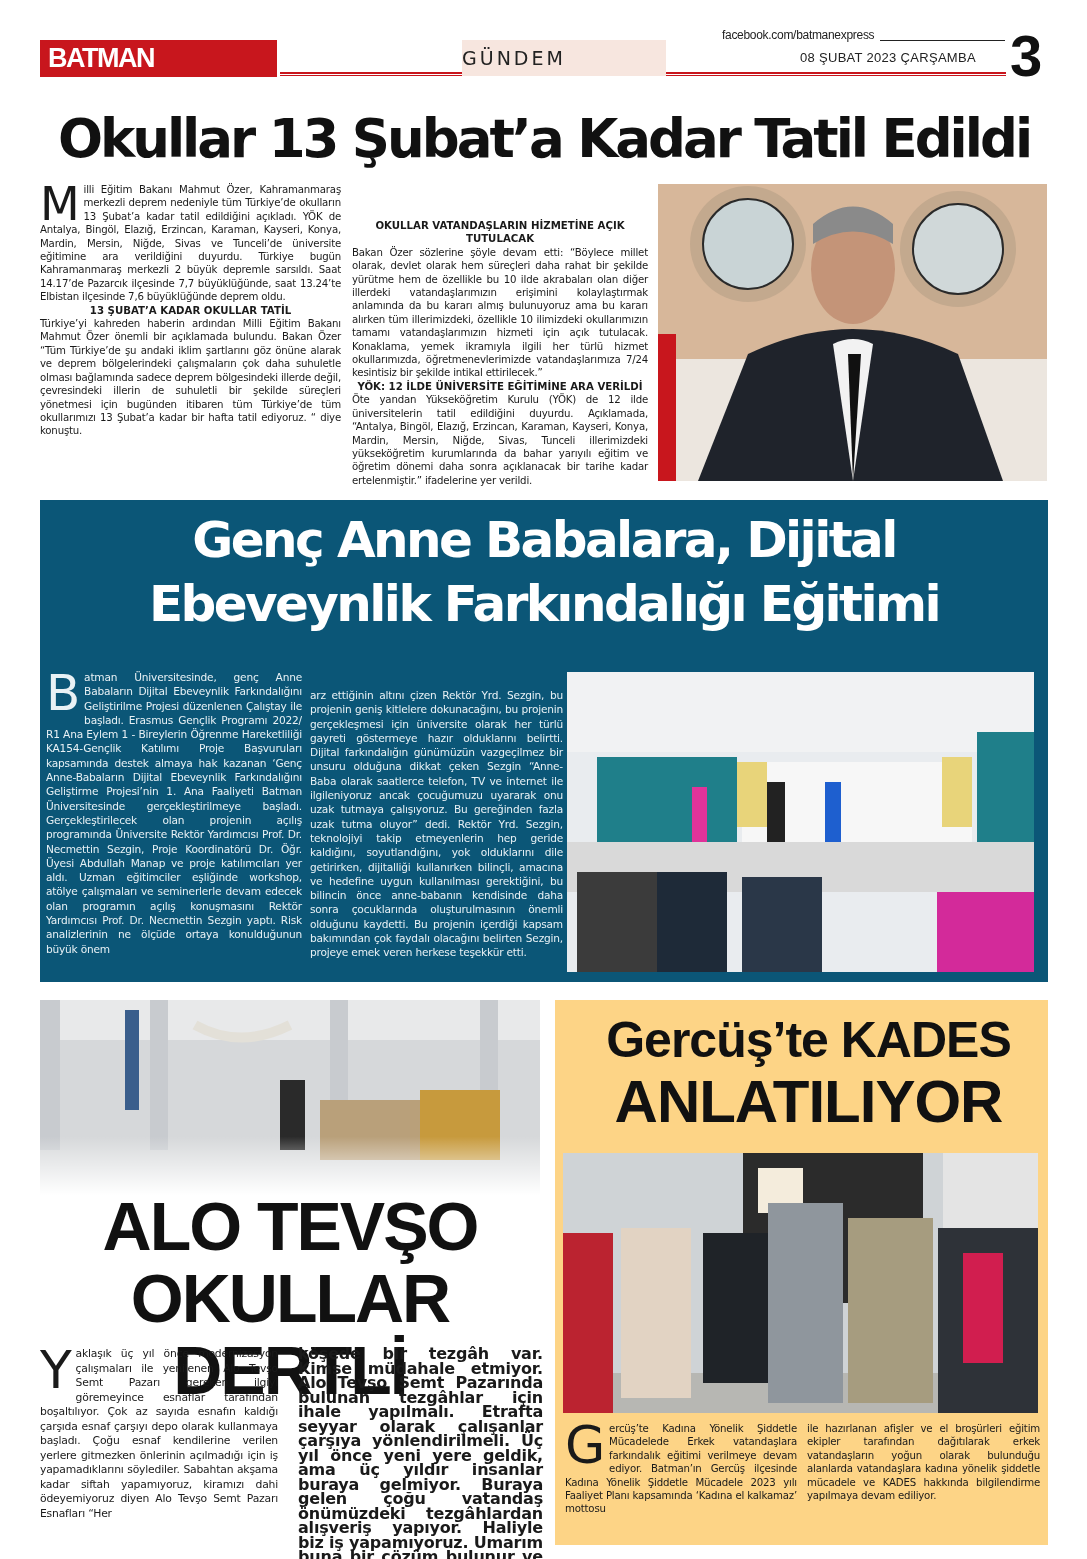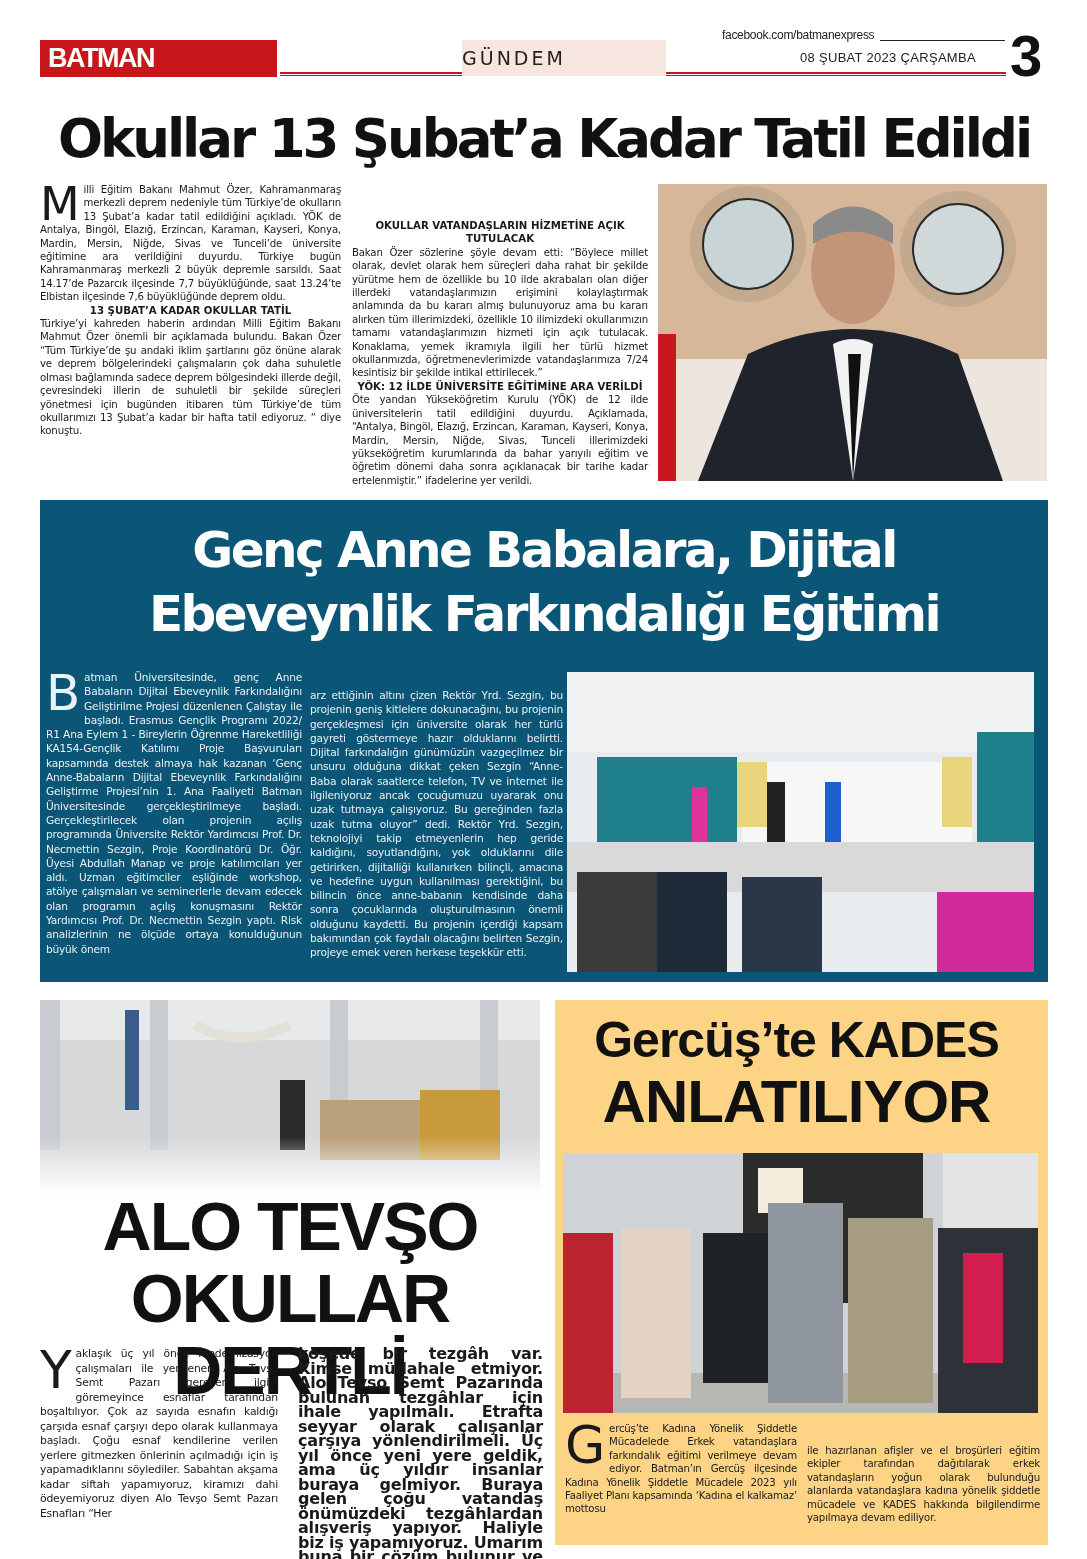--- a/index.html
+++ b/index.html
@@ -25,30 +25,30 @@
   .col { position: absolute; font-family: "DejaVu Sans", sans-serif; font-size: 10.2px; line-height: 13.4px;
     text-align: justify; letter-spacing: -0.2px; color: #1a1a1a; }
   .col .sub { font-weight: bold; text-align: center; letter-spacing: 0; }
   .dropcap { float: left; font-size: 46px; line-height: 38px; margin: 2px 4px 0 0; font-family: "DejaVu Sans", sans-serif; font-weight: normal; }
 
   .photo { position: absolute; overflow: hidden; }
 
   
   .blue { position: absolute; left: 40px; top: 500px; width: 1008px; height: 482px; background: #0b5677; }
   .h2 { position: absolute; left: 0; top: 8px; width: 1008px; color: #fff; font-family: "DejaVu Sans", sans-serif;
-    font-weight: bold; font-size: 50px; letter-spacing: -2.6px; line-height: 64px; text-align: center; margin-top: 10px; }
+    font-weight: bold; font-size: 50px; letter-spacing: -2.6px; line-height: 64px; text-align: center; }
   .blue .col { color: #e8f1f5; }
 
   
   .h3 { position: absolute; left: 40px; top: 1190px; width: 500px; font-family: "Liberation Sans", sans-serif;
     font-weight: bold; font-size: 68px; letter-spacing: -2px; line-height: 72px; text-align: center; }
 
   
   .yellow { position: absolute; left: 555px; top: 1000px; width: 493px; height: 545px; background: #fdd486; }
-  .h4 { position: absolute; left: 0; top: 10px; width: 483px; font-family: "Liberation Sans", sans-serif;
+  .h4 { position: absolute; left: 12px; top: 10px; width: 483px; font-family: "Liberation Sans", sans-serif;
     font-weight: bold; text-align: center; color: #111; }
   .h4 .l1 { display: block; font-size: 50px; line-height: 60px; letter-spacing: -1px; }
   .h4 .l2 { display: block; font-size: 60px; line-height: 64px; letter-spacing: -1px; }
 </style>
 </head>
 <body>
 
 <div class="logo">BATMAN EXPRESS</div>
 <div class="rule-red"></div>
 <div class="section-tab">GÜNDEM</div>
@@ -177,16 +177,16 @@
       <rect x="205" y="50" width="75" height="200" fill="#8f969d"></rect>
       <rect x="285" y="65" width="85" height="185" fill="#a69c7f"></rect>
       <rect x="375" y="75" width="100" height="185" fill="#2e3238"></rect>
       <rect x="400" y="100" width="40" height="110" fill="#d11e4f"></rect>
     </svg>
   </div>
   <div class="col" style="left:10px; top:422px; width:232px; font-size:10.2px; line-height:13.4px;">
     <span class="dropcap" style="font-size:52px; line-height:42px;">G</span>
     <span>ercüş’te Kadına Yönelik Şiddetle Mücadelede Erkek vatandaşlara farkındalık eğitimi verilmeye devam ediyor. Batman’ın Gercüş ilçesinde Kadına Yönelik Şiddetle Mücadele 2023 yılı Faaliyet Planı kapsamında ‘Kadına el kalkamaz’ mottosu</span>
   </div>
-  <div class="col" style="left:252px; top:444px; width:233px; font-size:10.2px; line-height:13.4px;">
+  <div class="col" style="left:252px; top:422px; width:233px; font-size:10.2px; line-height:13.4px;">
     <span>ile hazırlanan afişler ve el broşürleri eğitim ekipler tarafından dağıtılarak erkek vatandaşların yoğun olarak bulunduğu alanlarda vatandaşlara kadına yönelik şiddetle mücadele ve KADES hakkında bilgilendirme yapılmaya devam ediliyor.</span>
   </div>
 </div>
 
 </body></html>

